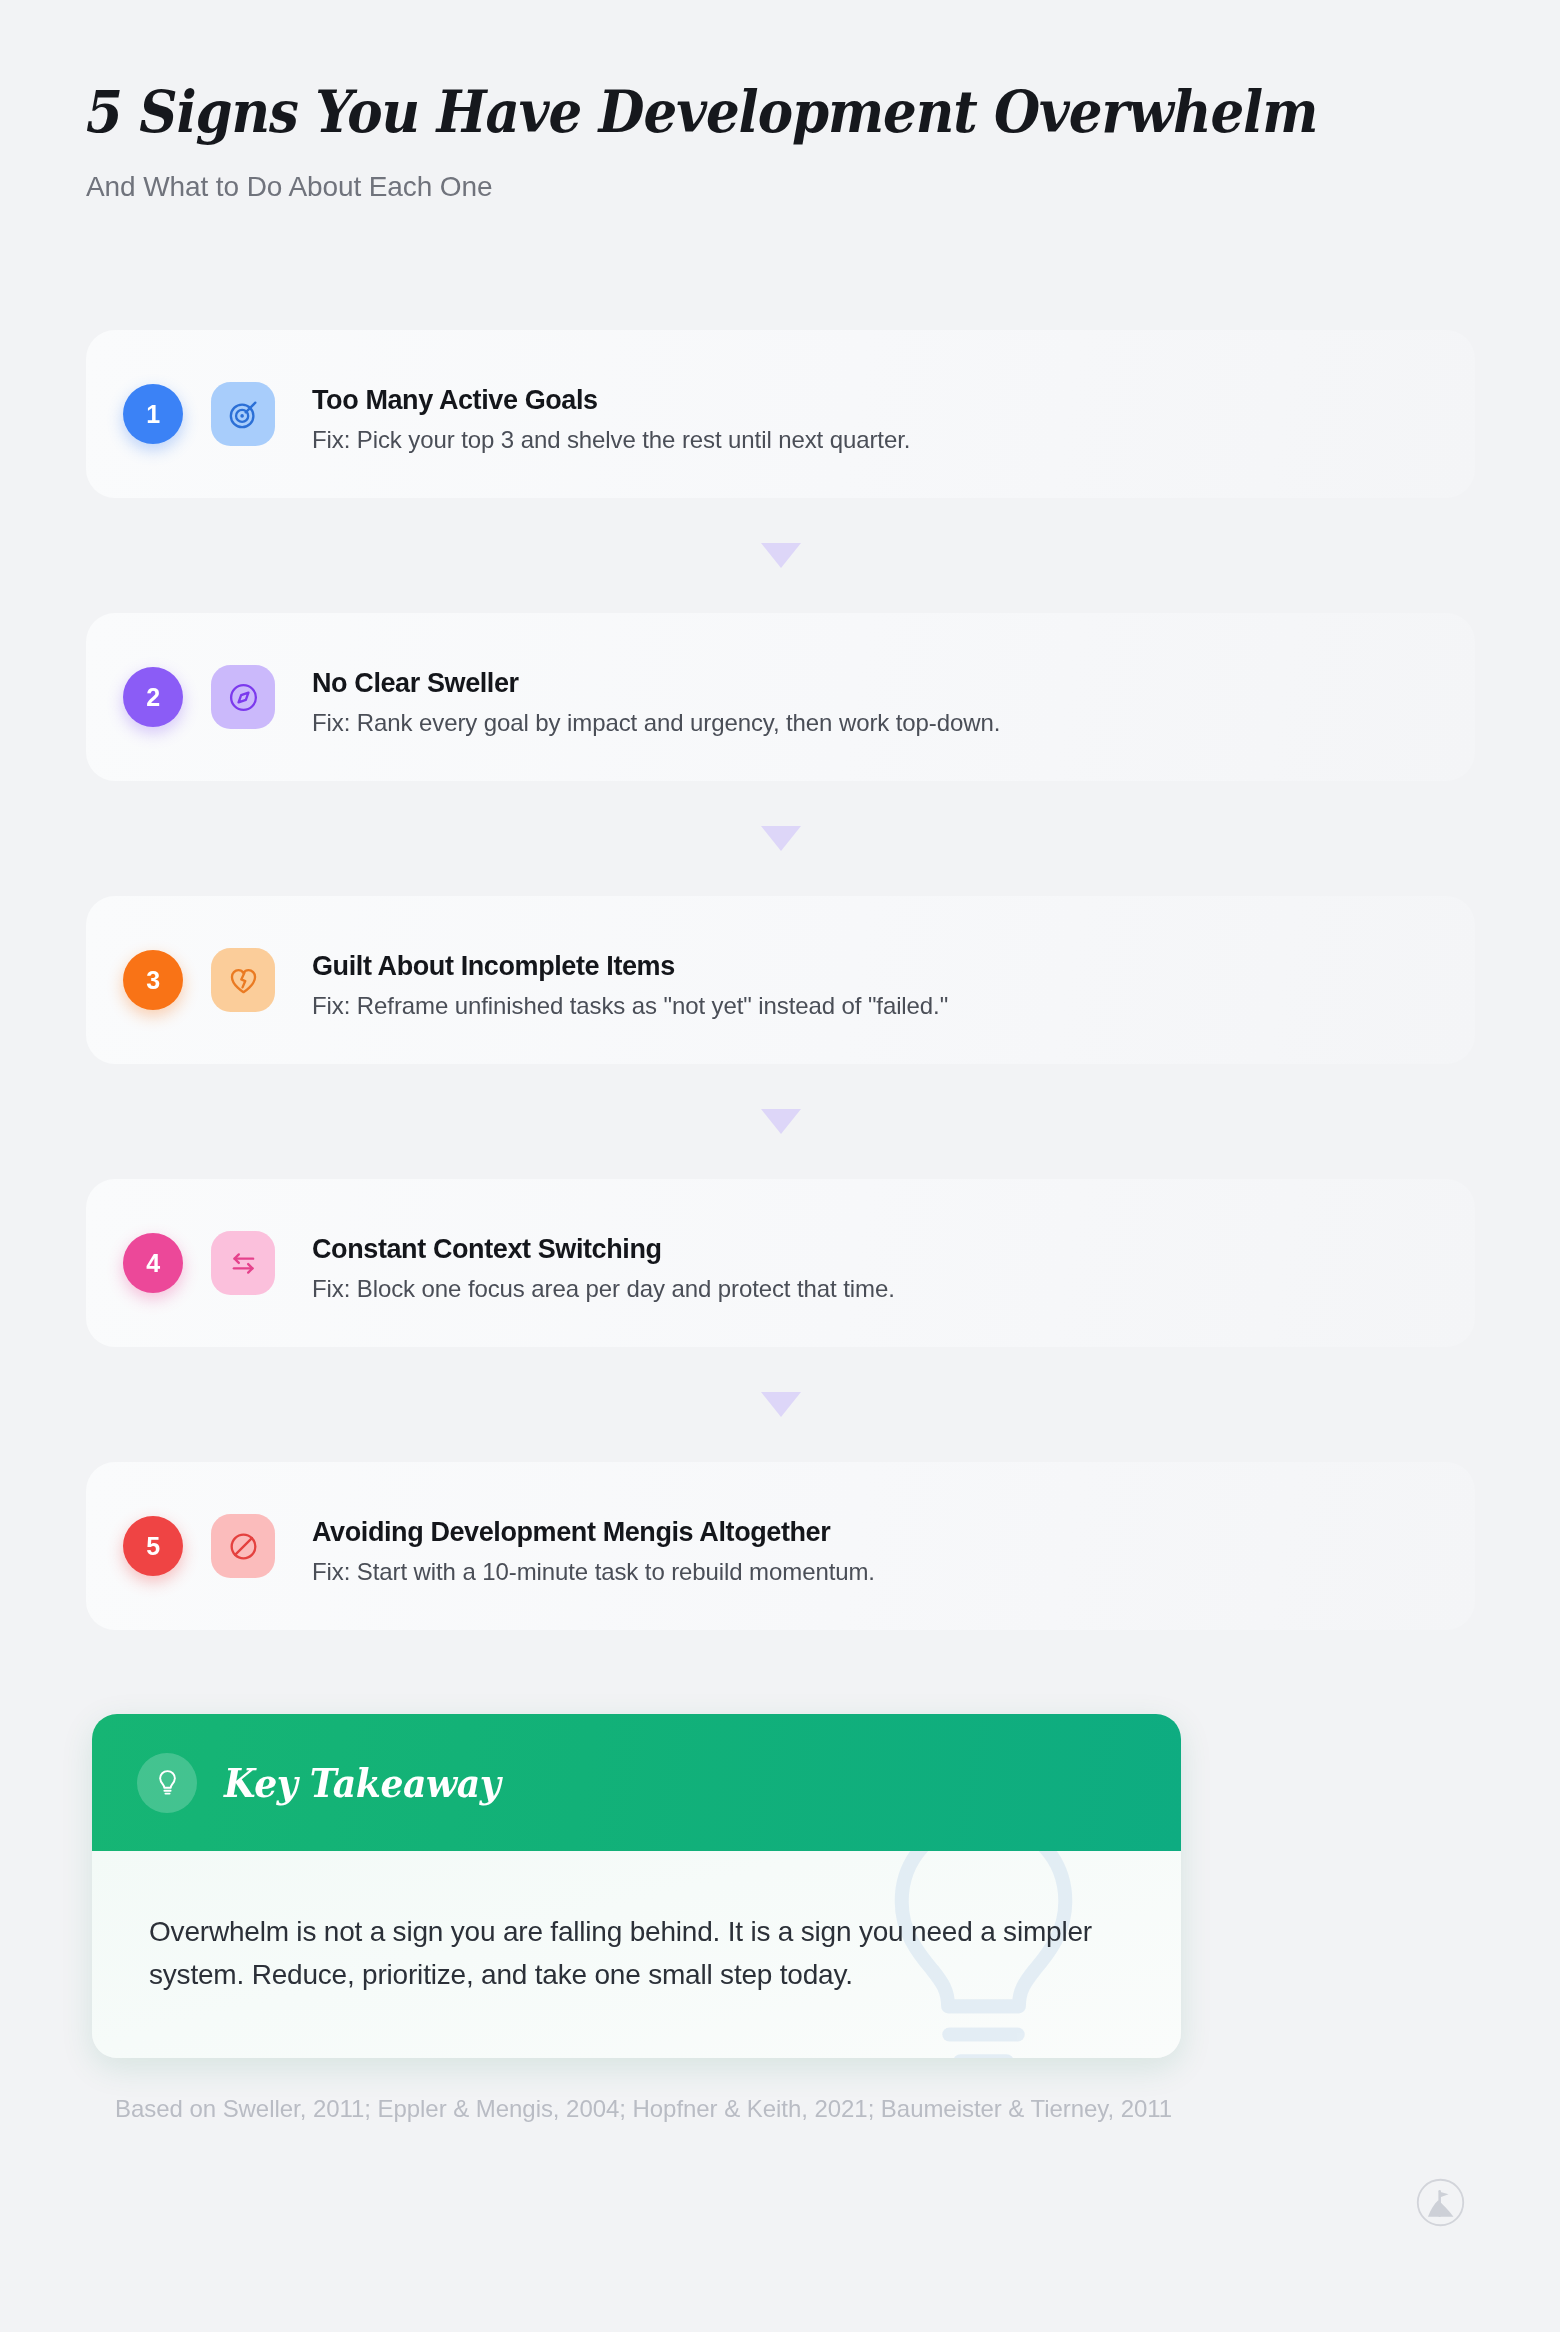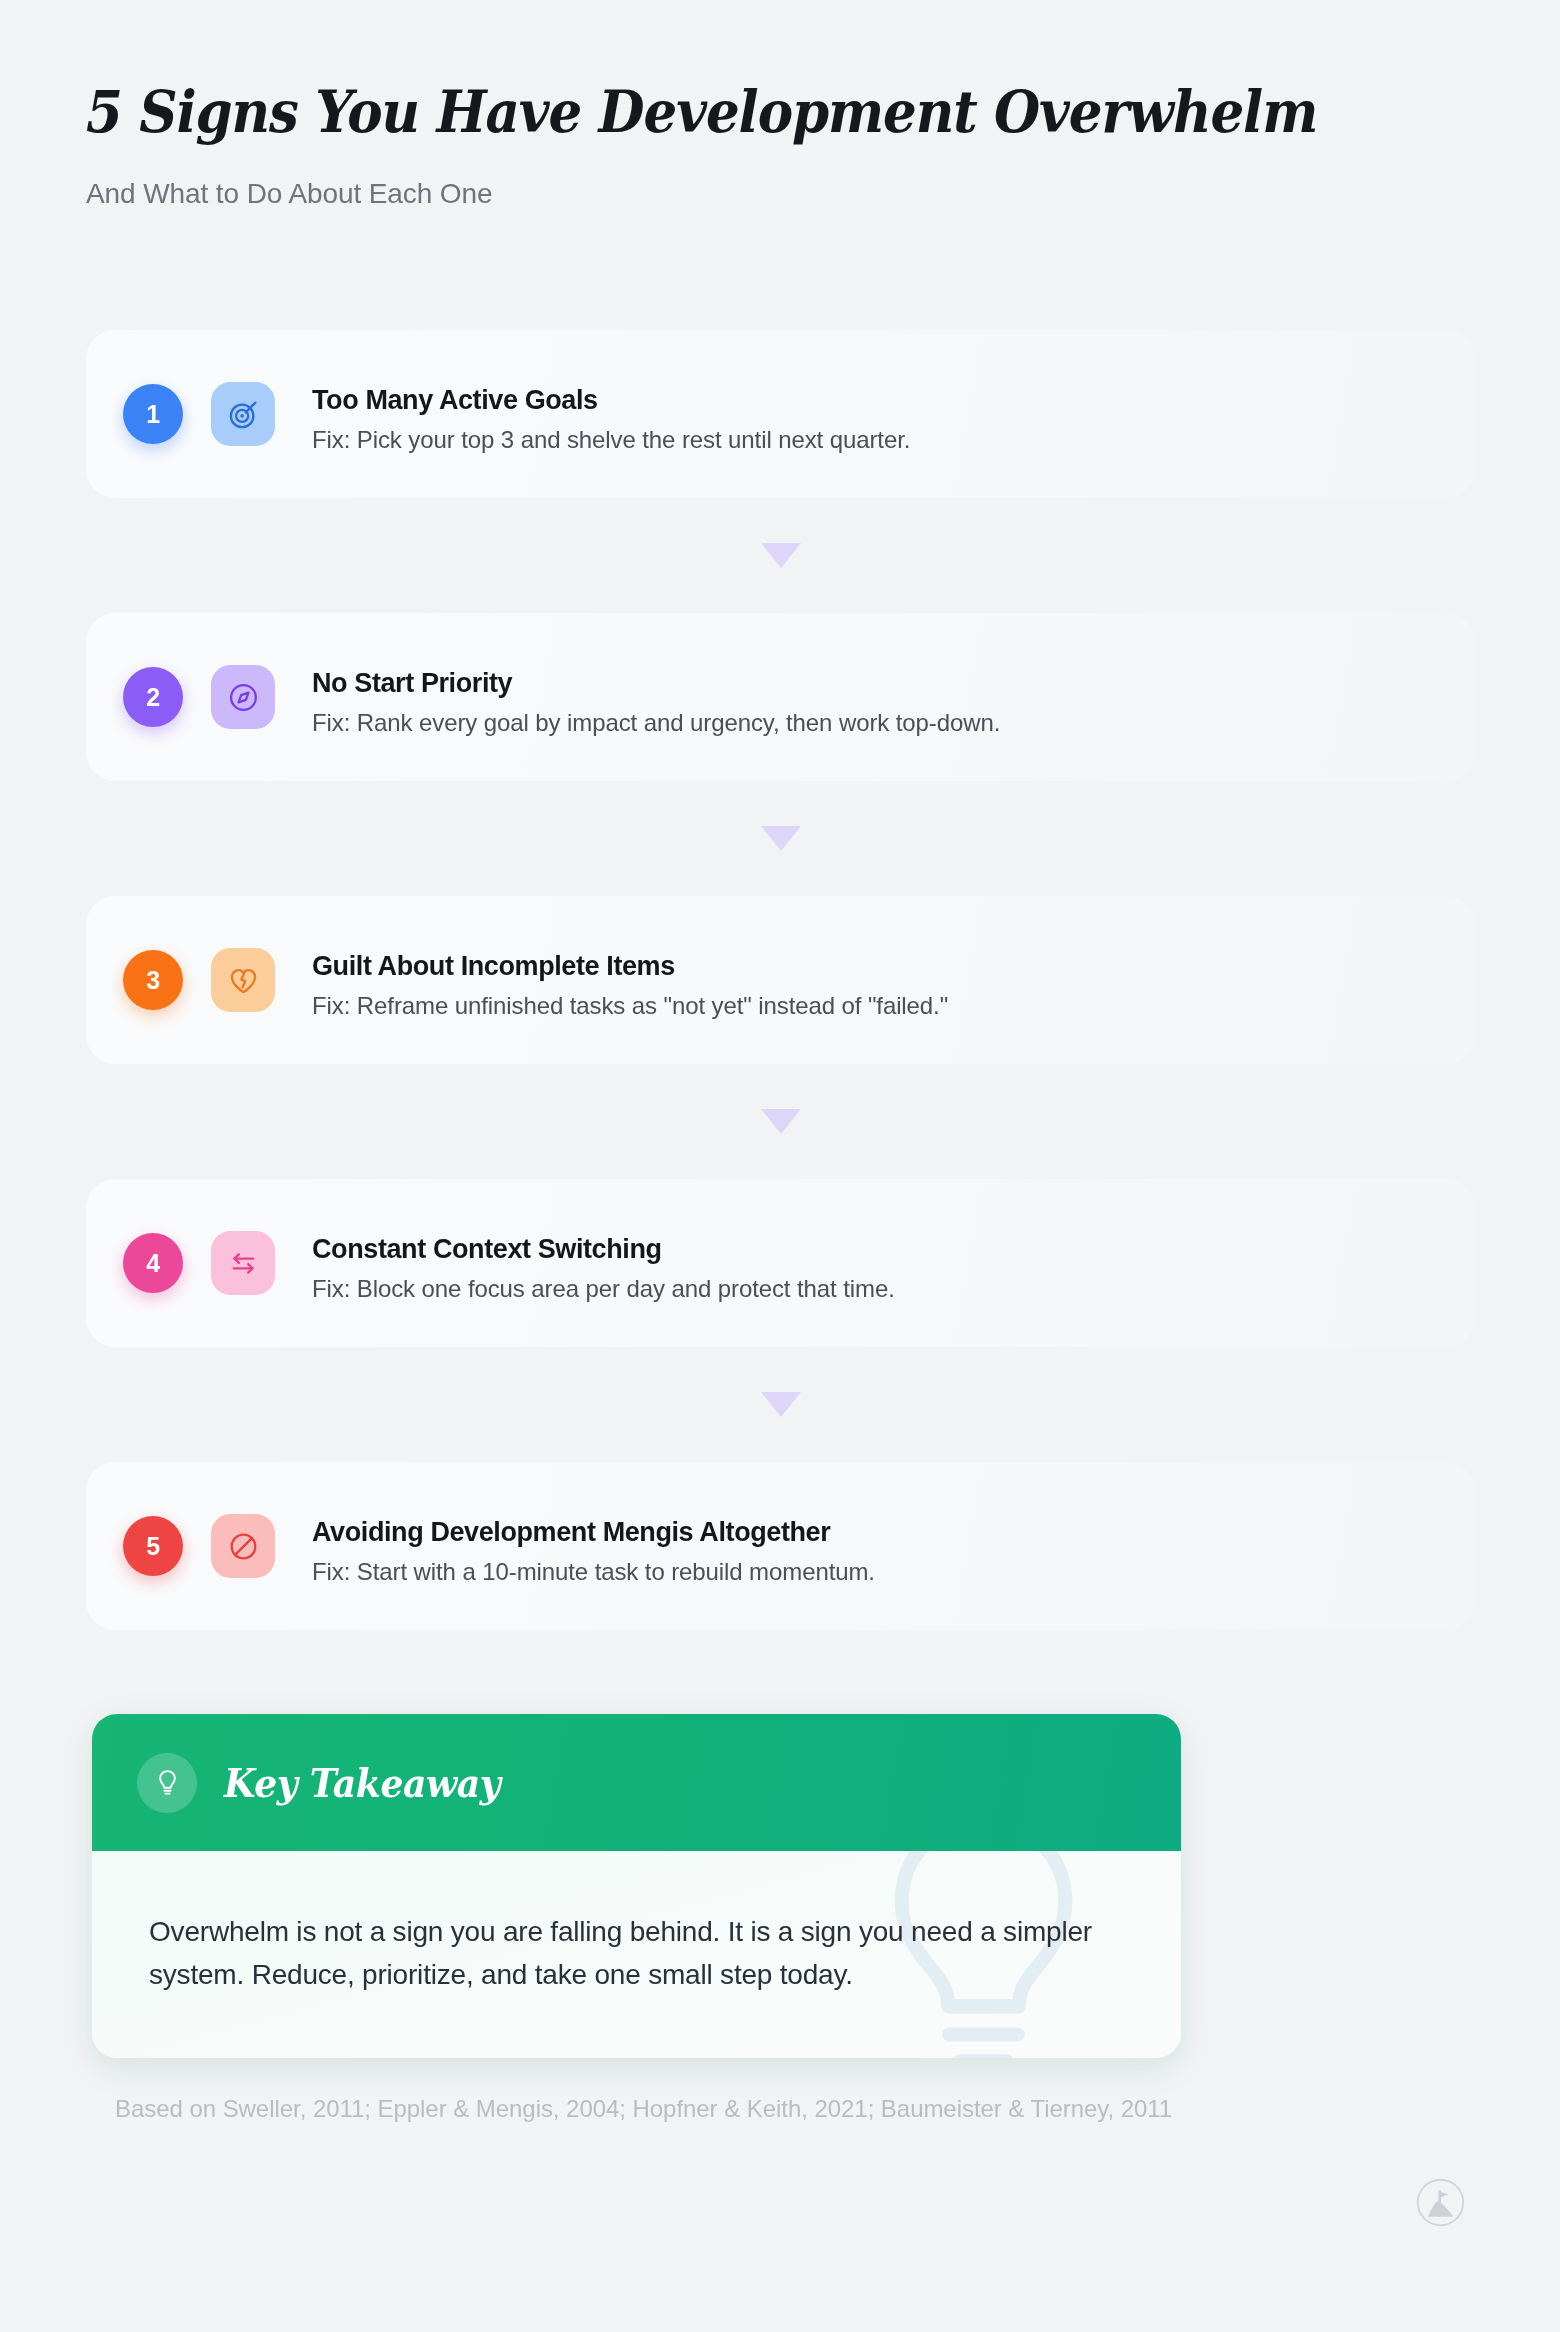--- a/index.html
+++ b/index.html
@@ -31,21 +31,21 @@
     font-size: 58px;
     line-height: 1.05;
     letter-spacing: -1.2px;
     color: #16181d;
     transform: scaleX(0.915);
     transform-origin: left center;
     white-space: nowrap;
   }
 
   .subtitle {
-    margin-top: 35px;
+    margin-top: 28px;
     font-size: 28px;
     font-weight: 400;
     color: #70737c;
     letter-spacing: -0.1px;
   }
 
   
   .cards { position: absolute; left: 86px; top: 330px; width: 1389px; }
 
   .card-wrap { position: relative; }
@@ -256,21 +256,21 @@
     <div class="card-wrap">
       <div class="card" id="card-2" style="--halo: #e6e1f8;">
         <div class="badge" id="badge-2" style="--badge: #8b5cf6; --badge-shadow: #8b5cf655;">2</div>
         <div class="icon-tile" id="tile-2" style="--tile: #cbb9fb;">
           <svg viewBox="0 0 24 24" fill="none">
             <circle cx="12" cy="12" r="9" stroke="#7c3aed" stroke-width="1.7"></circle>
             <path d="M15.6 8.4 L10.3 10.3 L8.4 15.6 L13.7 13.7 Z" stroke="#7c3aed" stroke-width="1.7" stroke-linejoin="round"></path>
           </svg>
         </div>
         <div class="card-text">
-          <div class="card-title">No Start Priority</div>
+          <div class="card-title">No Clear Sweller</div>
           <div class="card-fix">Fix: Rank every goal by impact and urgency, then work top-down.</div>
         </div>
       </div>
     </div>
 
     <div class="connector">
       <div class="tri" style="border-top-color: rgb(221, 214, 248);"></div>
     </div>
 
     <div class="card-wrap">

